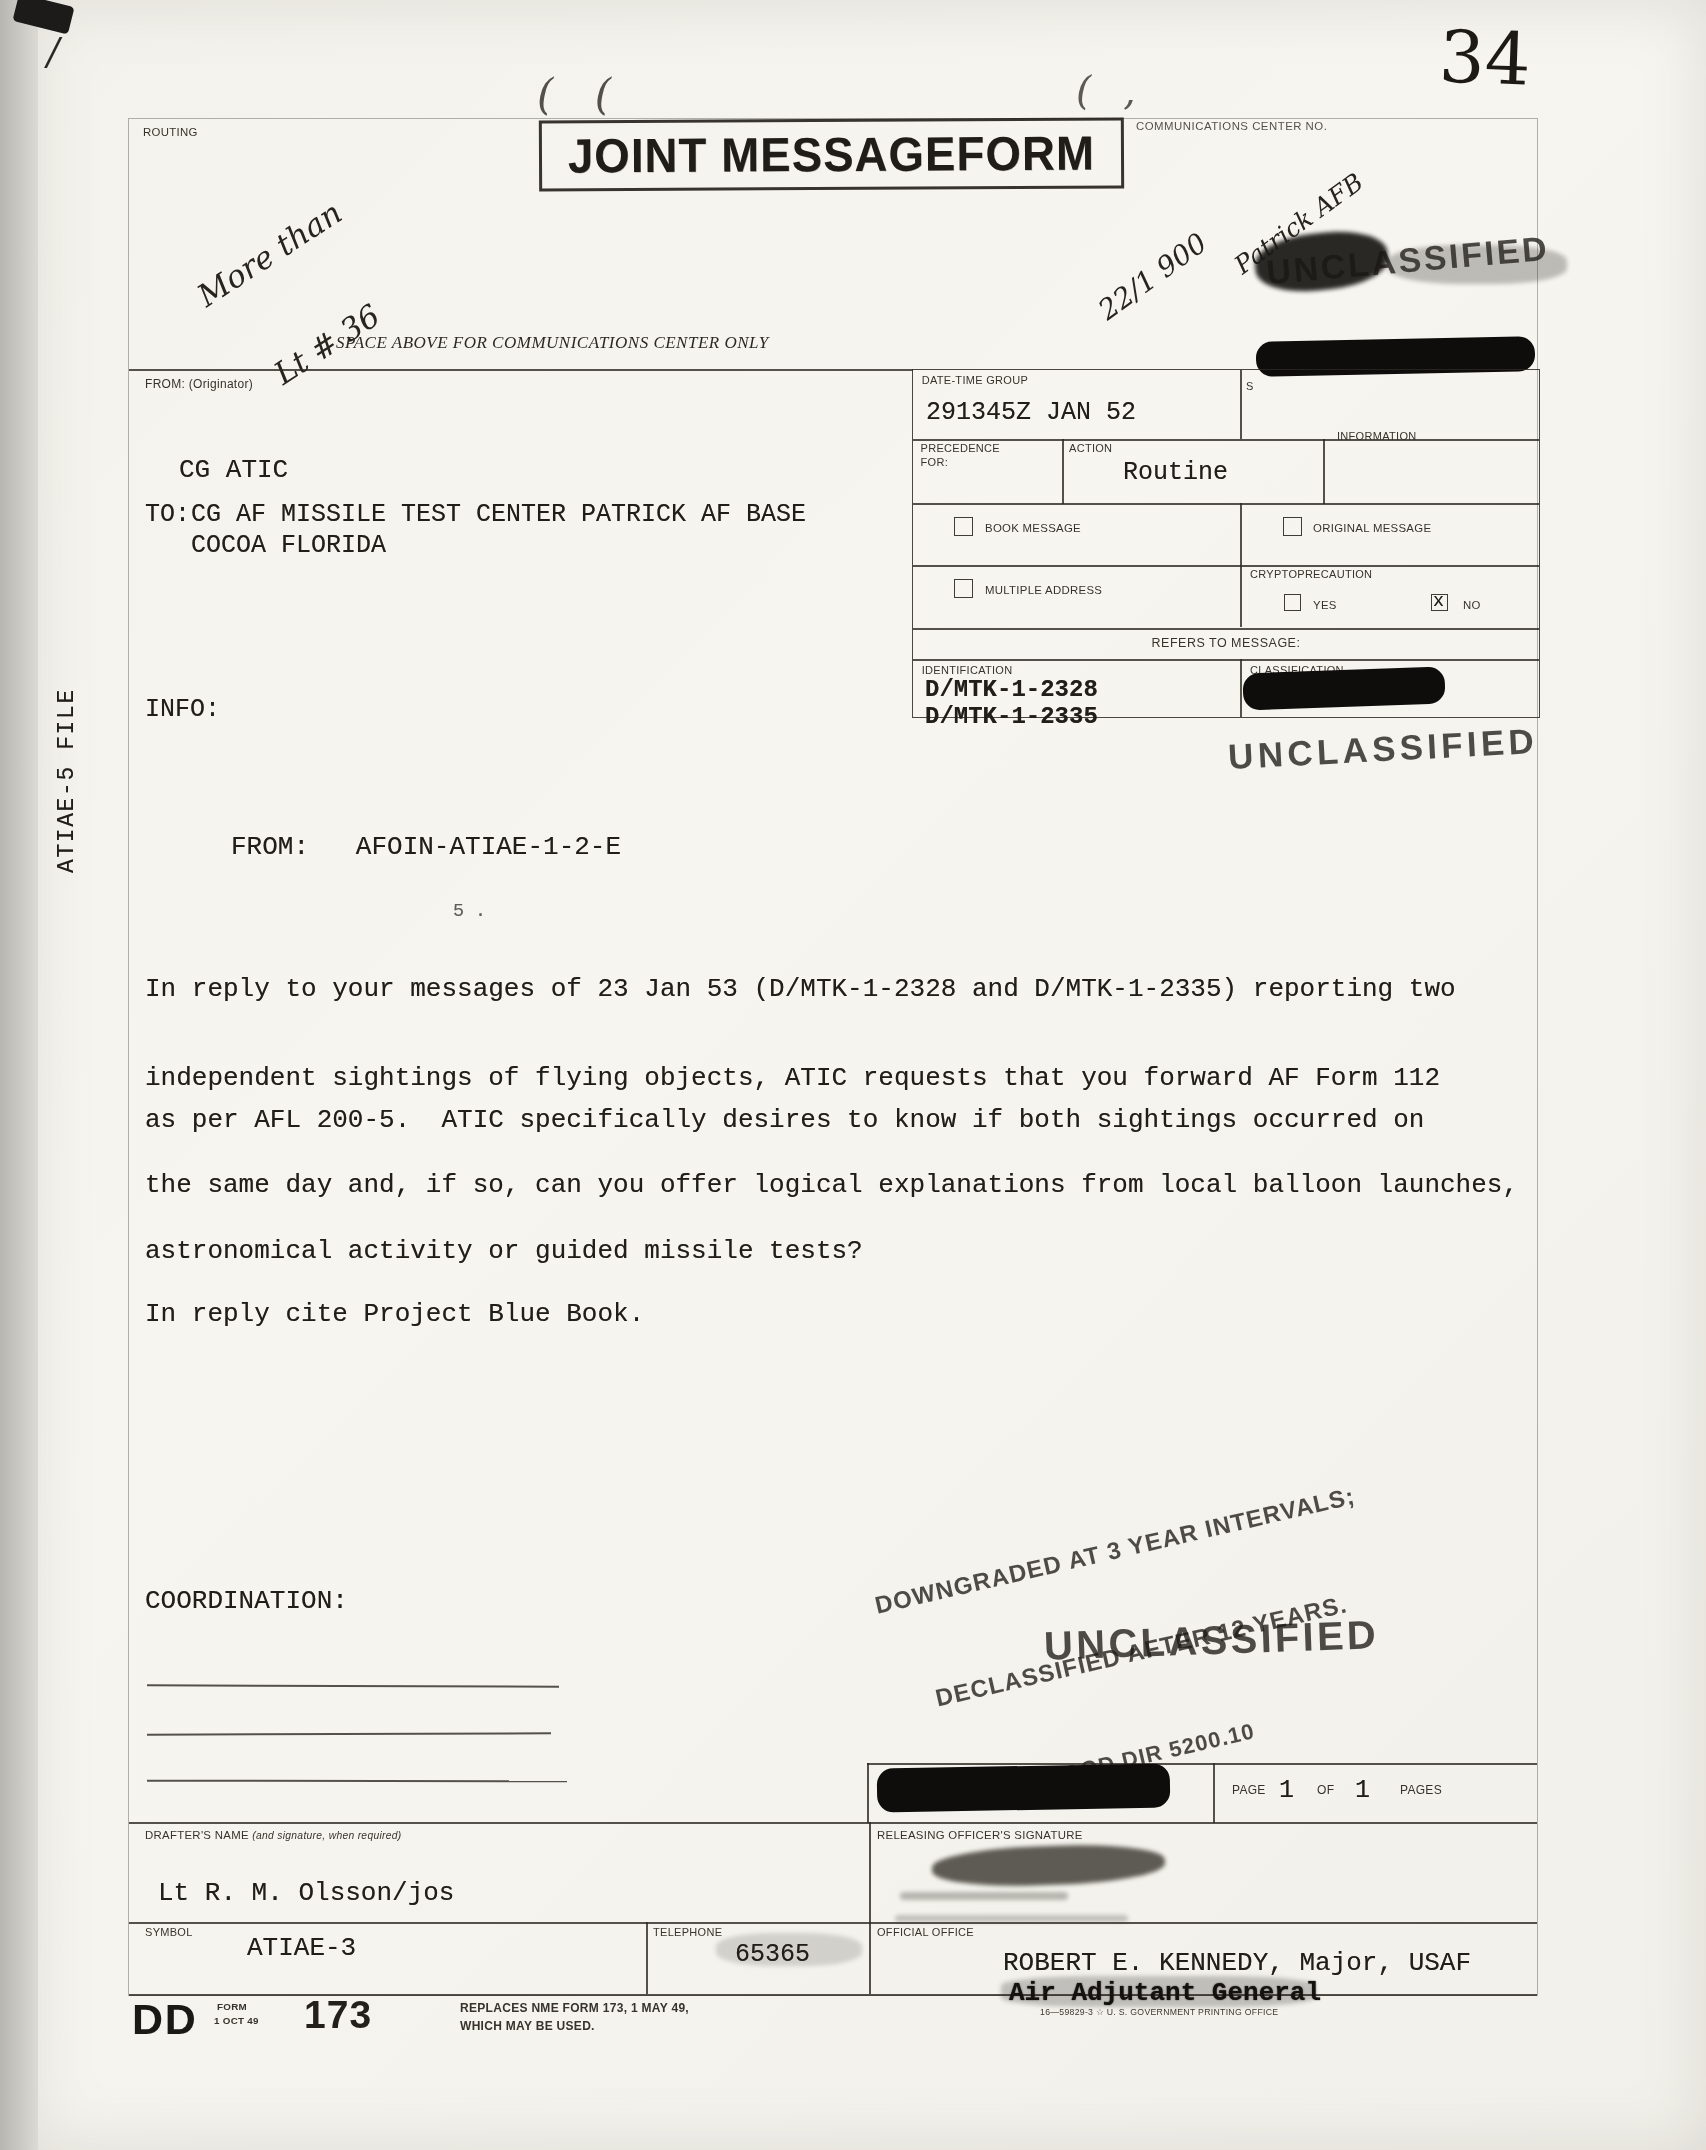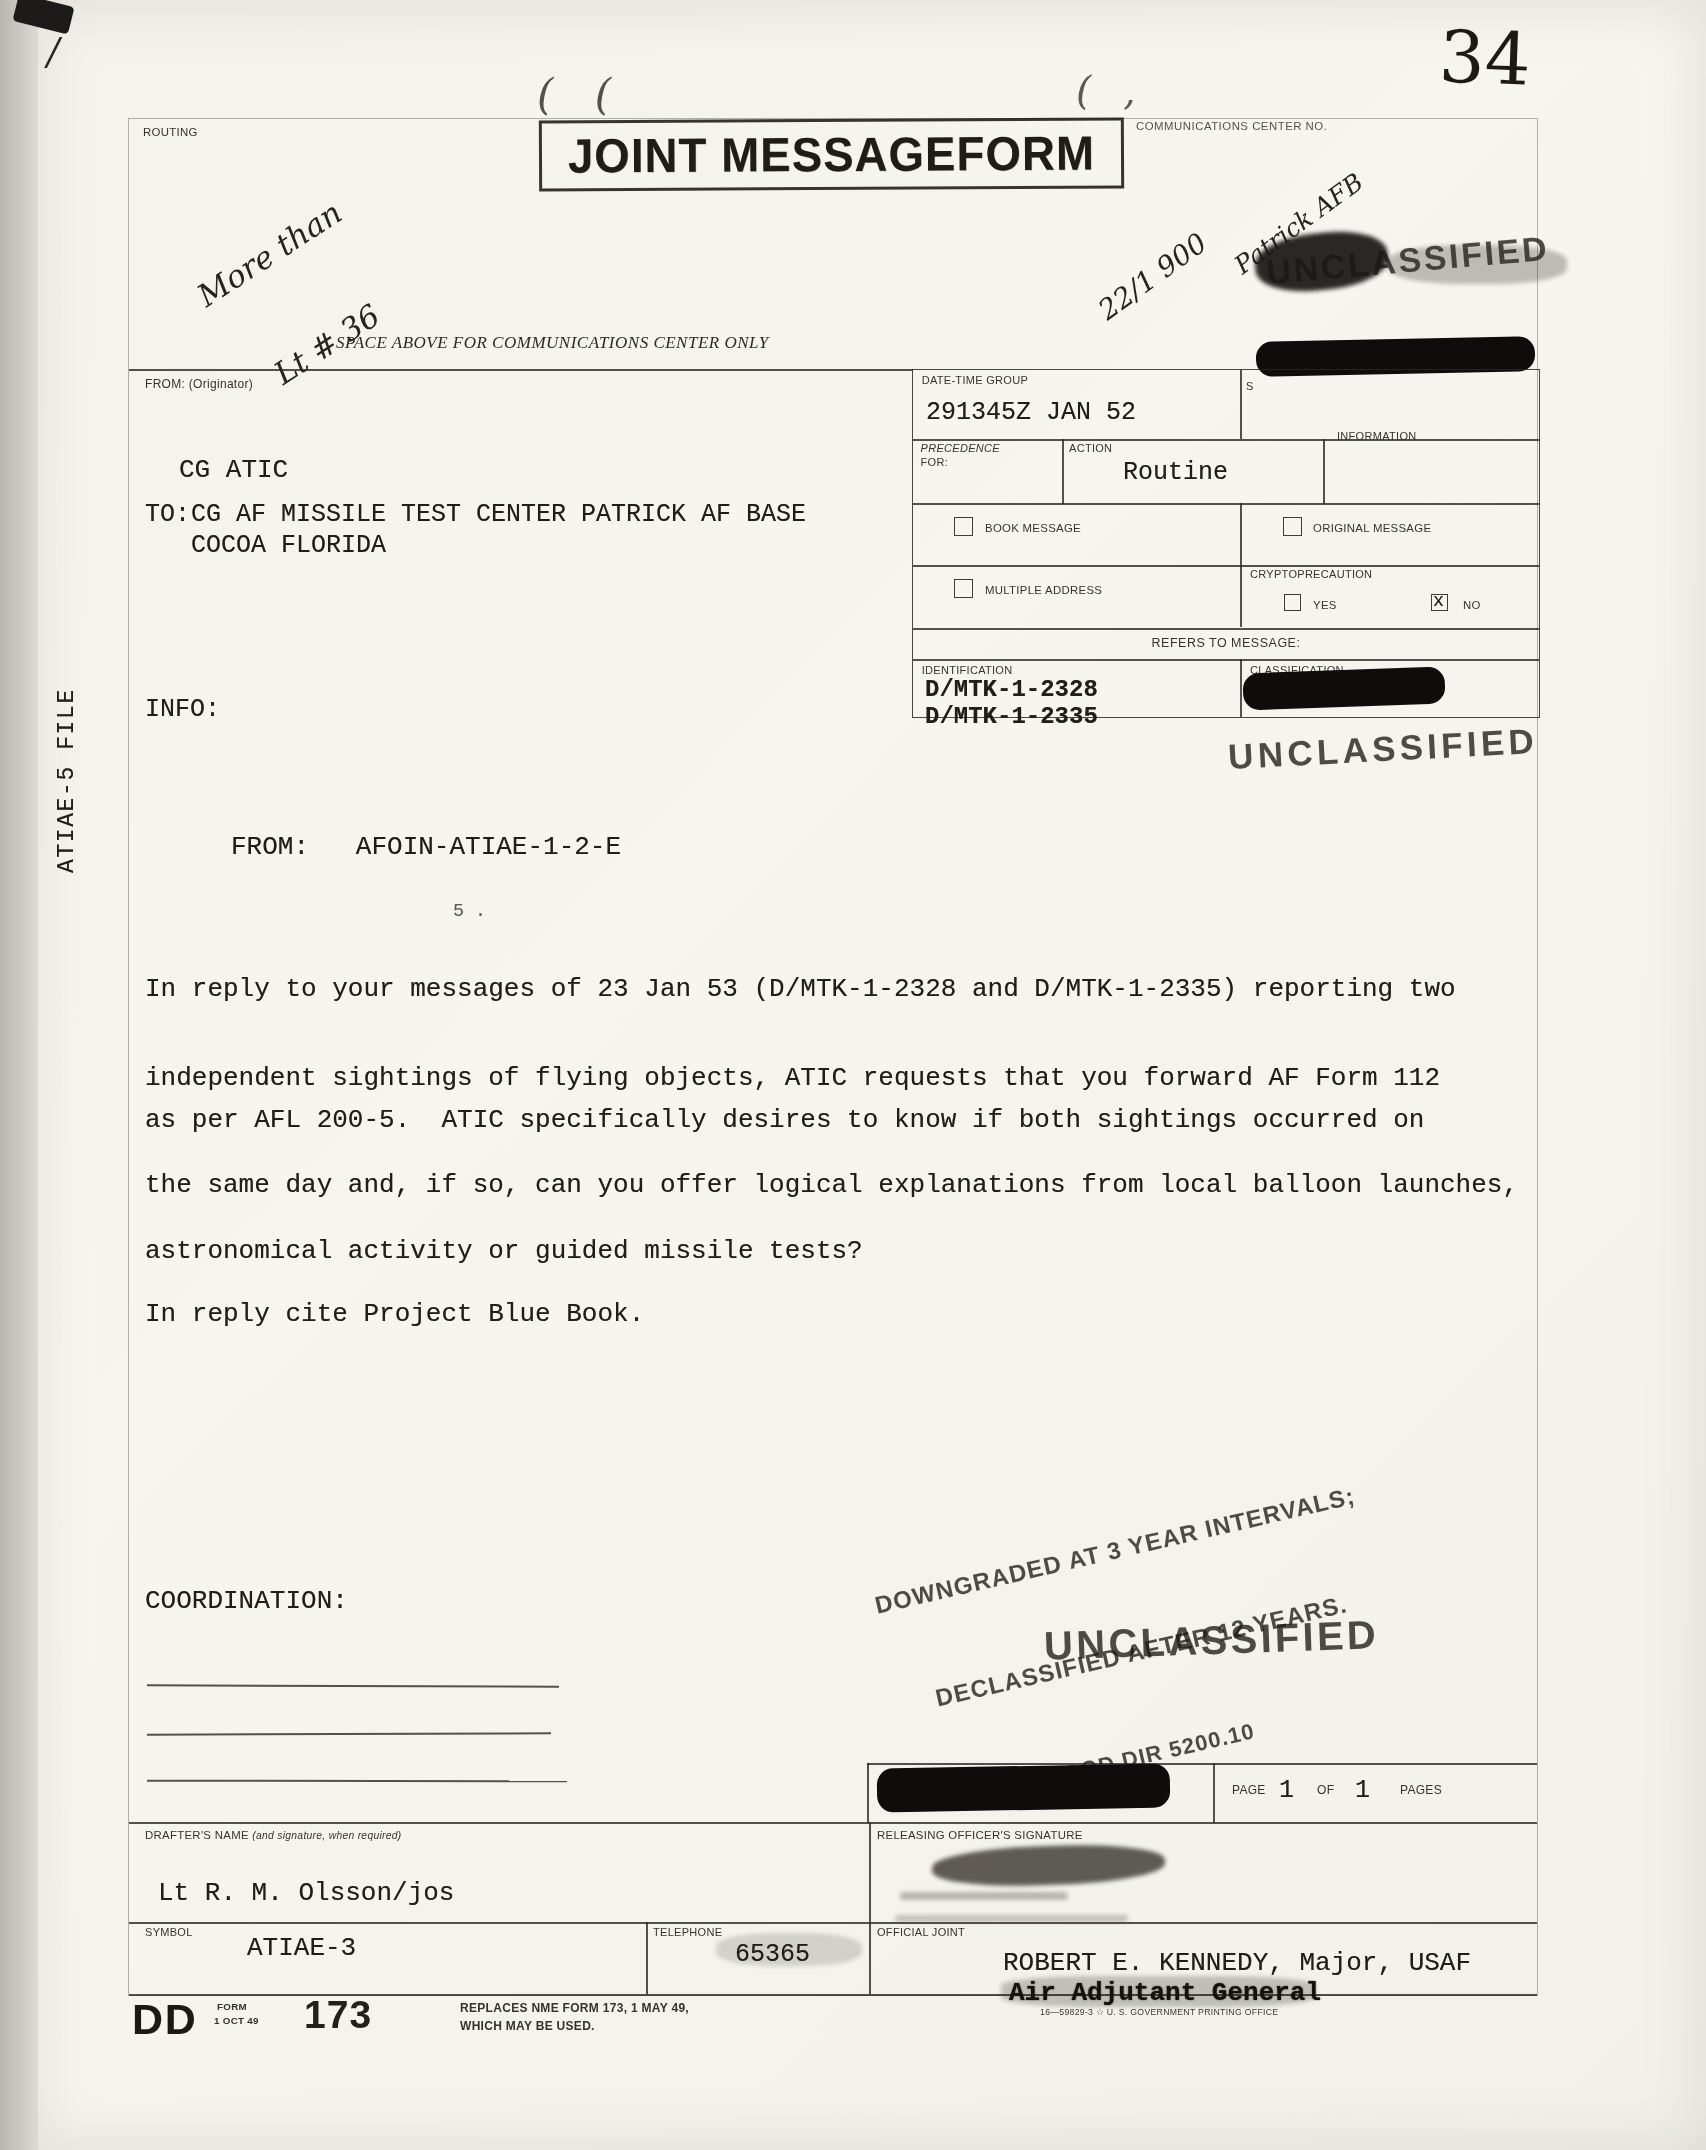--- a/index.html
+++ b/index.html
@@ -87,21 +87,21 @@
     <div class="abs vline" style="left:327px;top:0;height:69px;"></div>
     <div class="abs vline" style="left:149px;top:69px;height:65px;"></div>
     <div class="abs vline" style="left:410px;top:69px;height:65px;"></div>
     <div class="abs vline" style="left:327px;top:133px;height:124px;"></div>
     <div class="abs vline" style="left:327px;top:289px;height:58px;"></div>
 
     <div class="abs lbl" style="left:8.7px;top:4.3px;font-size:11px;">DATE-TIME GROUP</div>
     <div class="abs tw" style="left:13px;top:28px;font-size:25px;">291345Z JAN 52</div>
     <div class="abs lbl" style="left:333px;top:9.8px;font-size:11px;">S</div>
 
-    <div class="abs lbl" style="left:7.6px;top:72px;font-size:11px;font-style:italic;">PRECEDENCE</div>
+    <div class="abs lbl" style="left:7.6px;top:72px;font-size:11px;">PRECEDENCE</div>
     <div class="abs lbl" style="left:7.6px;top:86px;font-size:11px;">FOR:</div>
     <div class="abs lbl" style="left:156px;top:72px;font-size:11px;">ACTION</div>
     <div class="abs tw" style="left:210px;top:88px;font-size:25px;">Routine</div>
     <div class="abs lbl" style="left:424px;top:60px;font-size:11px;">INFORMATION</div>
 
     <div class="abs cb" style="left:41px;top:147px;"></div>
     <div class="abs lbl" style="left:72px;top:152px;font-size:11.4px;">BOOK MESSAGE</div>
     <div class="abs cb" style="left:370px;top:147px;"></div>
     <div class="abs lbl" style="left:400px;top:152px;font-size:11.4px;">ORIGINAL MESSAGE</div>
 
@@ -175,21 +175,21 @@
   <div class="abs smear" style="left:932px;top:1846px;width:233px;height:39px;background:#3a362f;border-radius:45%;transform:rotate(-2deg);opacity:.8;"></div>
   <div class="abs smear" style="left:900px;top:1892px;width:168px;height:7.6px;background:rgba(70,65,58,.35);border-radius:4.3px;"></div>
   <div class="abs smear" style="left:895px;top:1915px;width:233px;height:6.5px;background:rgba(70,65,58,.28);border-radius:4.3px;"></div>
 
   <div class="abs lbl" style="left:145px;top:1926px;font-size:11px;">SYMBOL</div>
   <div class="abs tw" style="left:247px;top:1933px;font-size:26px;">ATIAE-3</div>
   <div class="abs lbl" style="left:653px;top:1926px;font-size:11px;">TELEPHONE</div>
   <div class="abs smear" style="left:716px;top:1933px;width:146px;height:33px;background:rgba(60,56,50,.18);border-radius:40%;"></div>
   <div class="abs tw" style="left:735px;top:1940px;font-size:25px;">65365</div>
 
-  <div class="abs lbl" style="left:877px;top:1926px;font-size:11px;">OFFICIAL JOINT</div>
+  <div class="abs lbl" style="left:877px;top:1926px;font-size:11px;">OFFICIAL OFFICE</div>
   <div class="abs tw" style="left:1003px;top:1948px;font-size:26px;">ROBERT E. KENNEDY, Major, USAF</div>
   <div class="abs smear" style="left:1001px;top:1976px;width:314px;height:31px;background:rgba(44,40,34,.25);border-radius:30%;"></div>
   <div class="abs tw" style="left:1009px;top:1978px;font-size:26px;font-weight:bold;color:#14120f;text-shadow:0 0 1.6px rgba(22,20,16,.8);">Air Adjutant General</div>
 
   <div class="abs lbl" style="left:132px;top:1995px;font-size:43px;font-weight:bold;letter-spacing:1.6px;color:#1b1916;">DD</div>
   <div class="abs lbl" style="left:217px;top:2001px;font-size:9.8px;font-weight:bold;">FORM</div>
   <div class="abs lbl" style="left:214px;top:2015px;font-size:9.8px;font-weight:bold;">1 OCT 49</div>
   <div class="abs lbl" style="left:304px;top:1993px;font-size:39px;font-weight:600;color:#23201b;letter-spacing:1.1px;">173</div>
   <div class="abs lbl" style="left:460px;top:2001px;font-size:12px;font-weight:bold;">REPLACES NME FORM 173, 1 MAY 49,</div>
   <div class="abs lbl" style="left:460px;top:2019px;font-size:12px;font-weight:bold;">WHICH MAY BE USED.</div>

